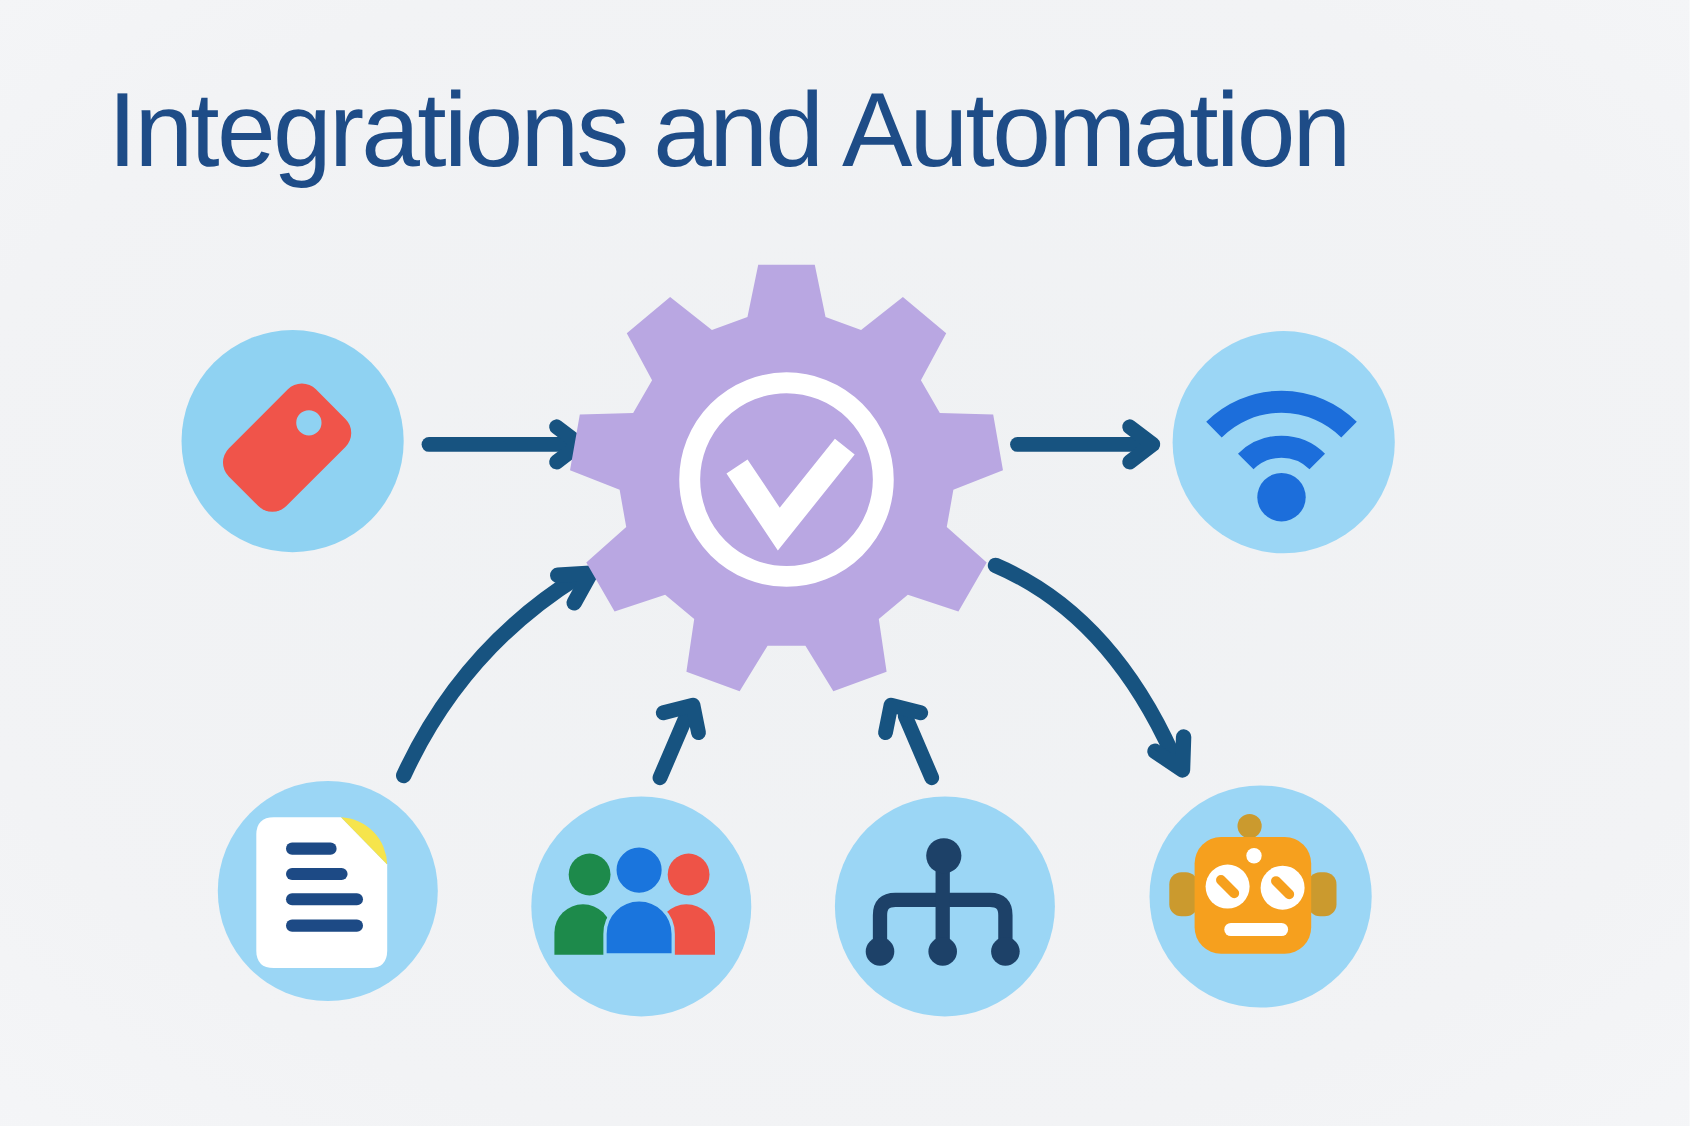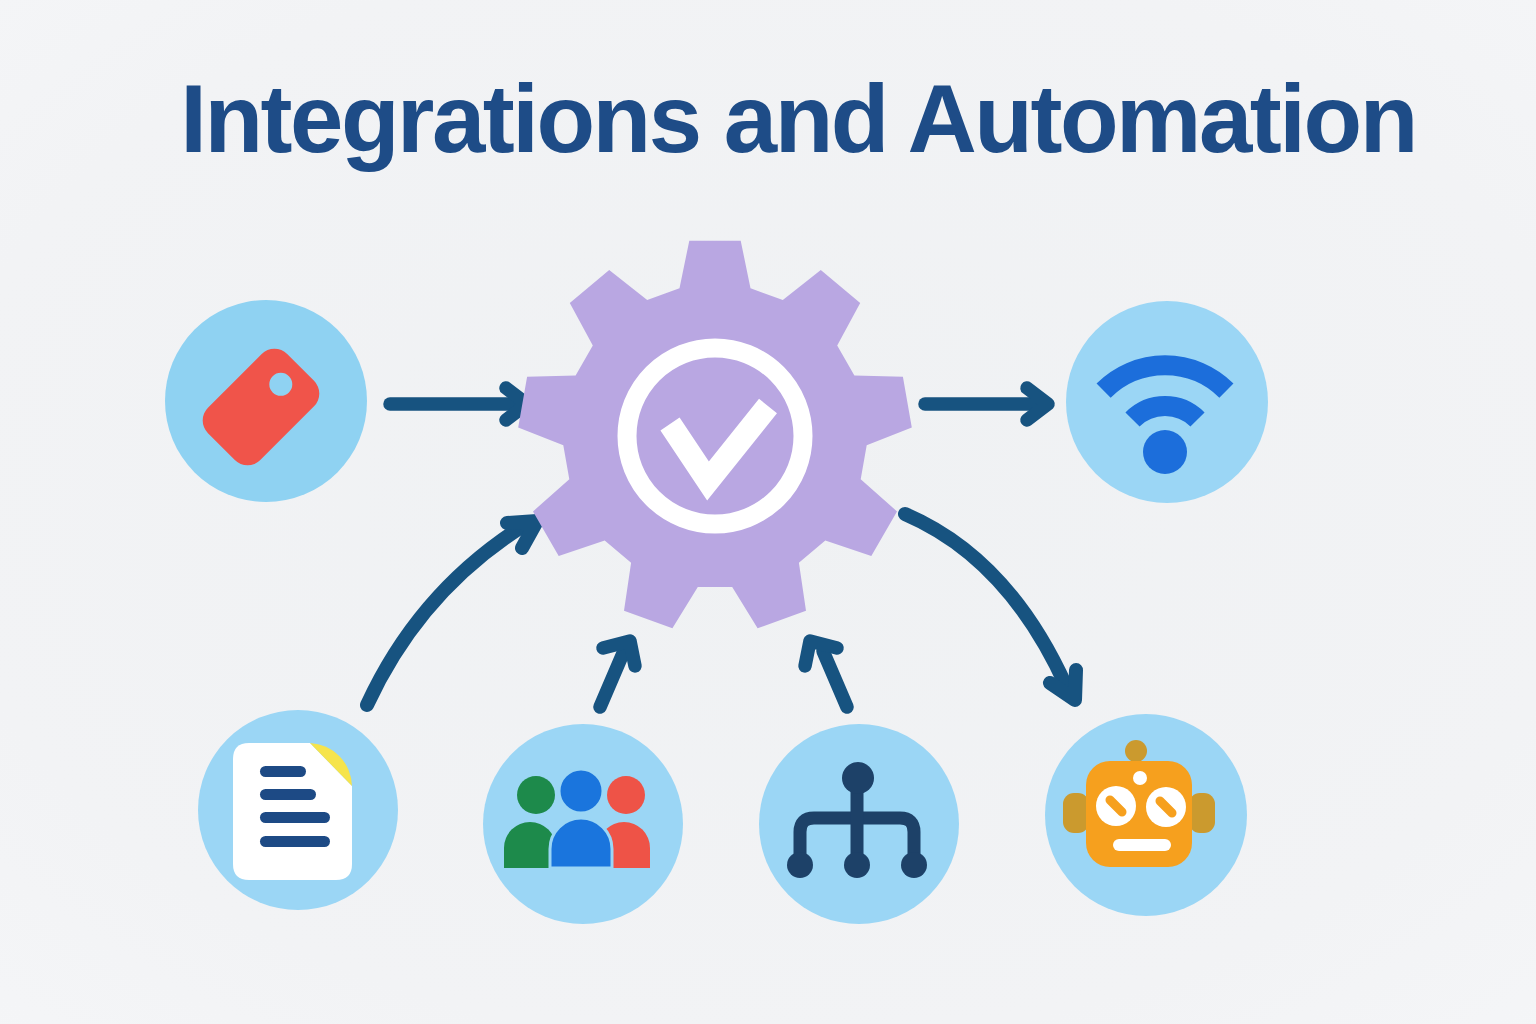--- a/index.html
+++ b/index.html
@@ -8,25 +8,24 @@
     width:1536px;height:1024px;
     overflow:hidden;
     background: radial-gradient(120% 120% at 50% 48%, #eff1f3 0%, #f2f3f5 45%, #f7f8fa 78%, #fdfdfe 100%);
     font-family:"Liberation Sans", sans-serif;
   }
   .title{
     position:absolute;
     left:98px; top:64px;
     width:1400px;
     font-size:96px;
-    font-weight:700;
+    font-weight:400;
     letter-spacing:-2.5px;
     color:#1e4c87;
     white-space:nowrap;
-    text-align:center;
   }
   .art{position:absolute;left:0;top:0;}
 </style>
 </head>
 <body>
 
 <div class="canvas">
 
   <div class="title">Integrations and Automation</div>
 

